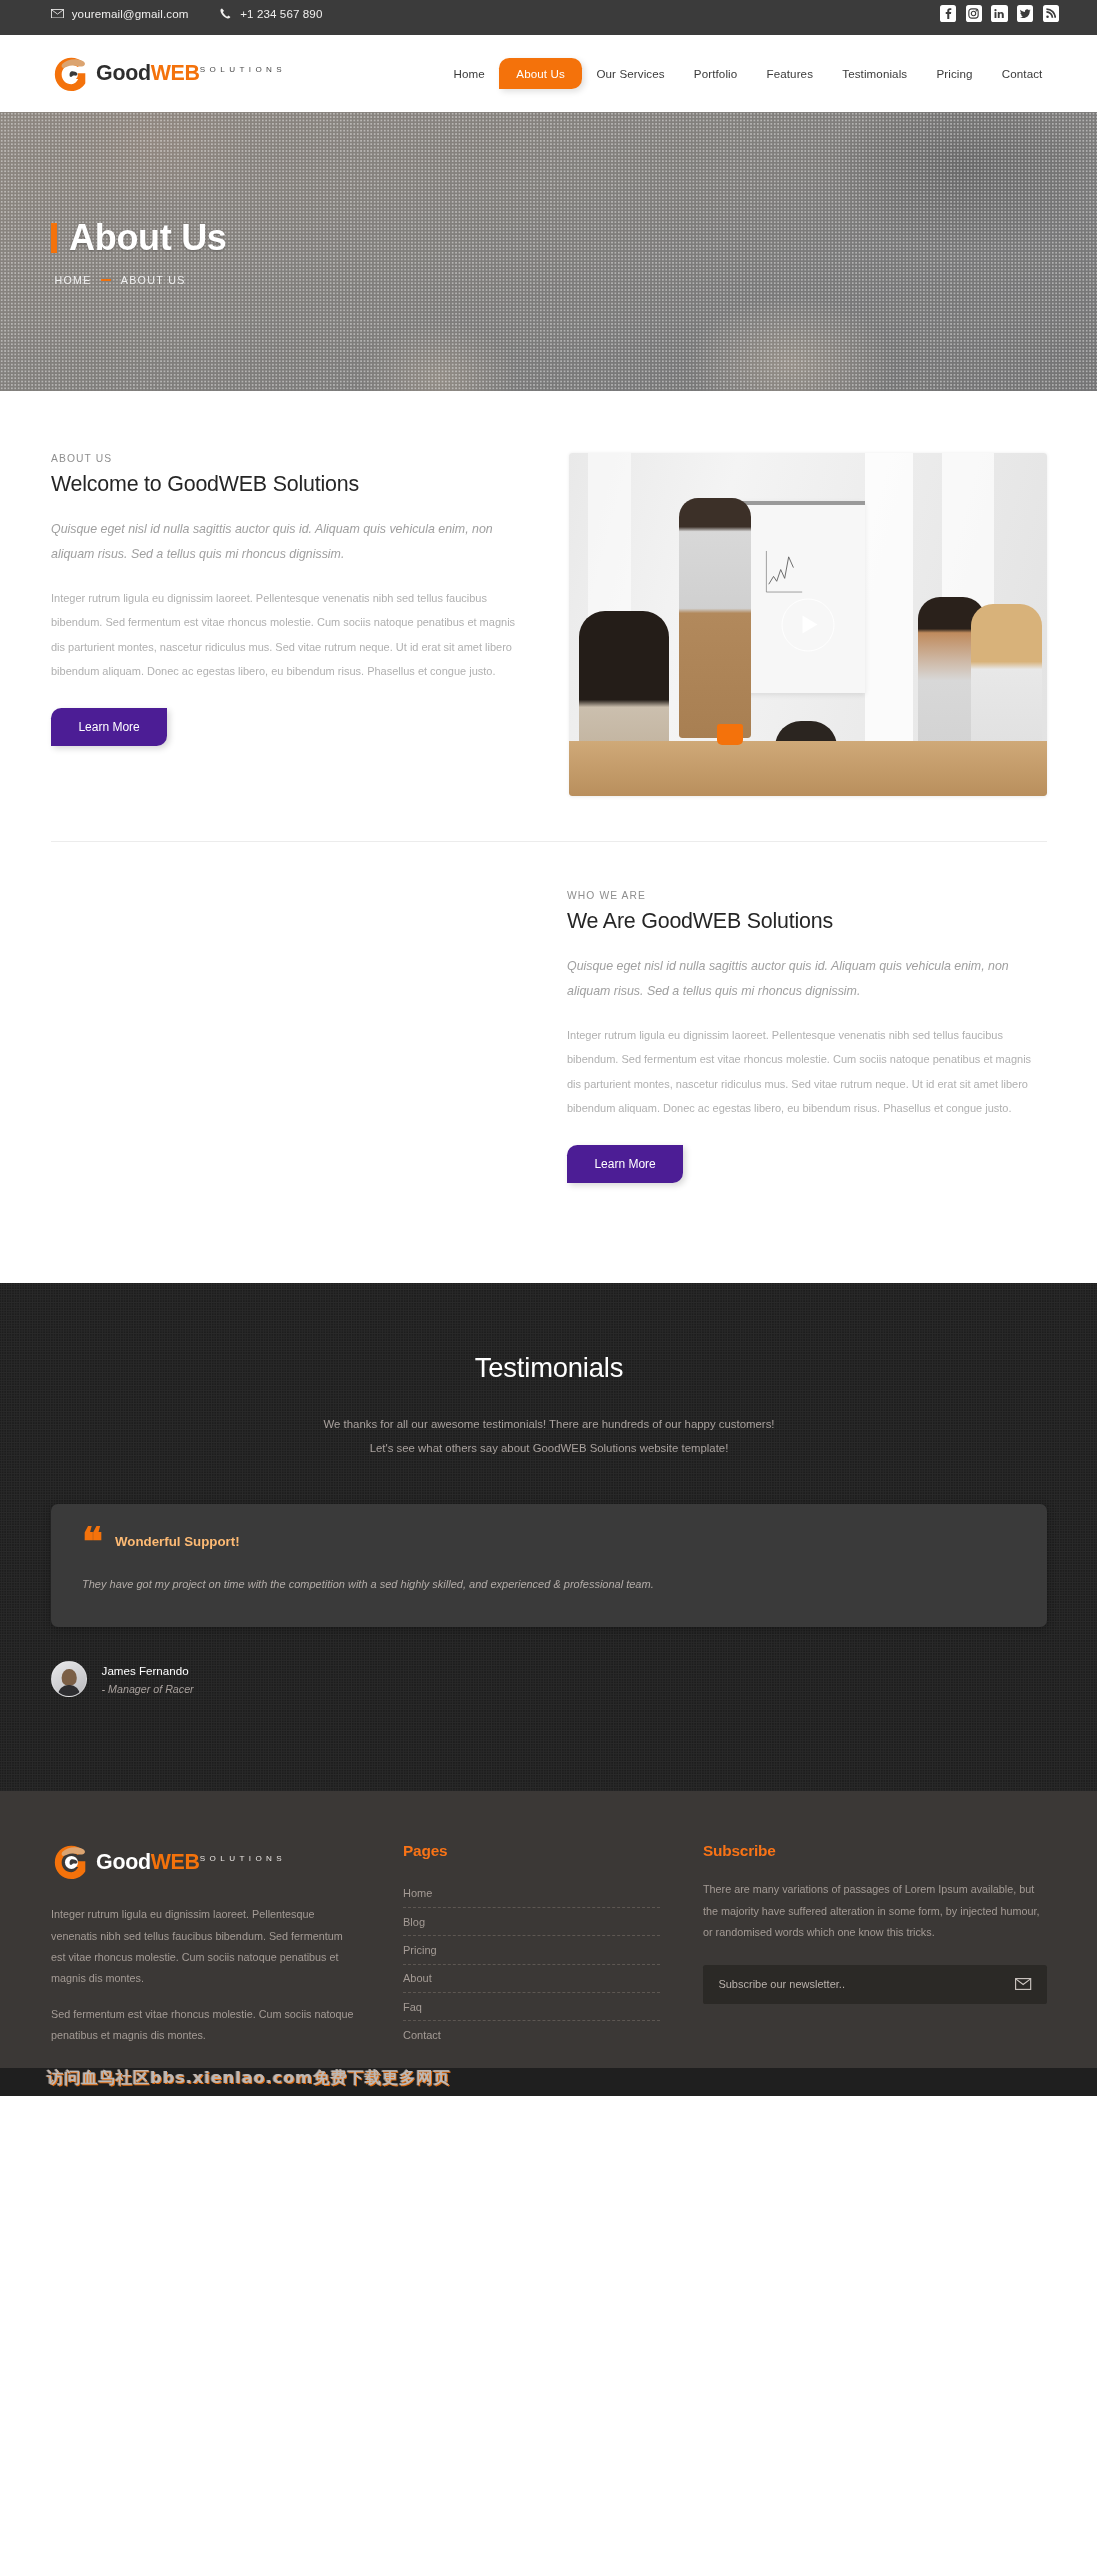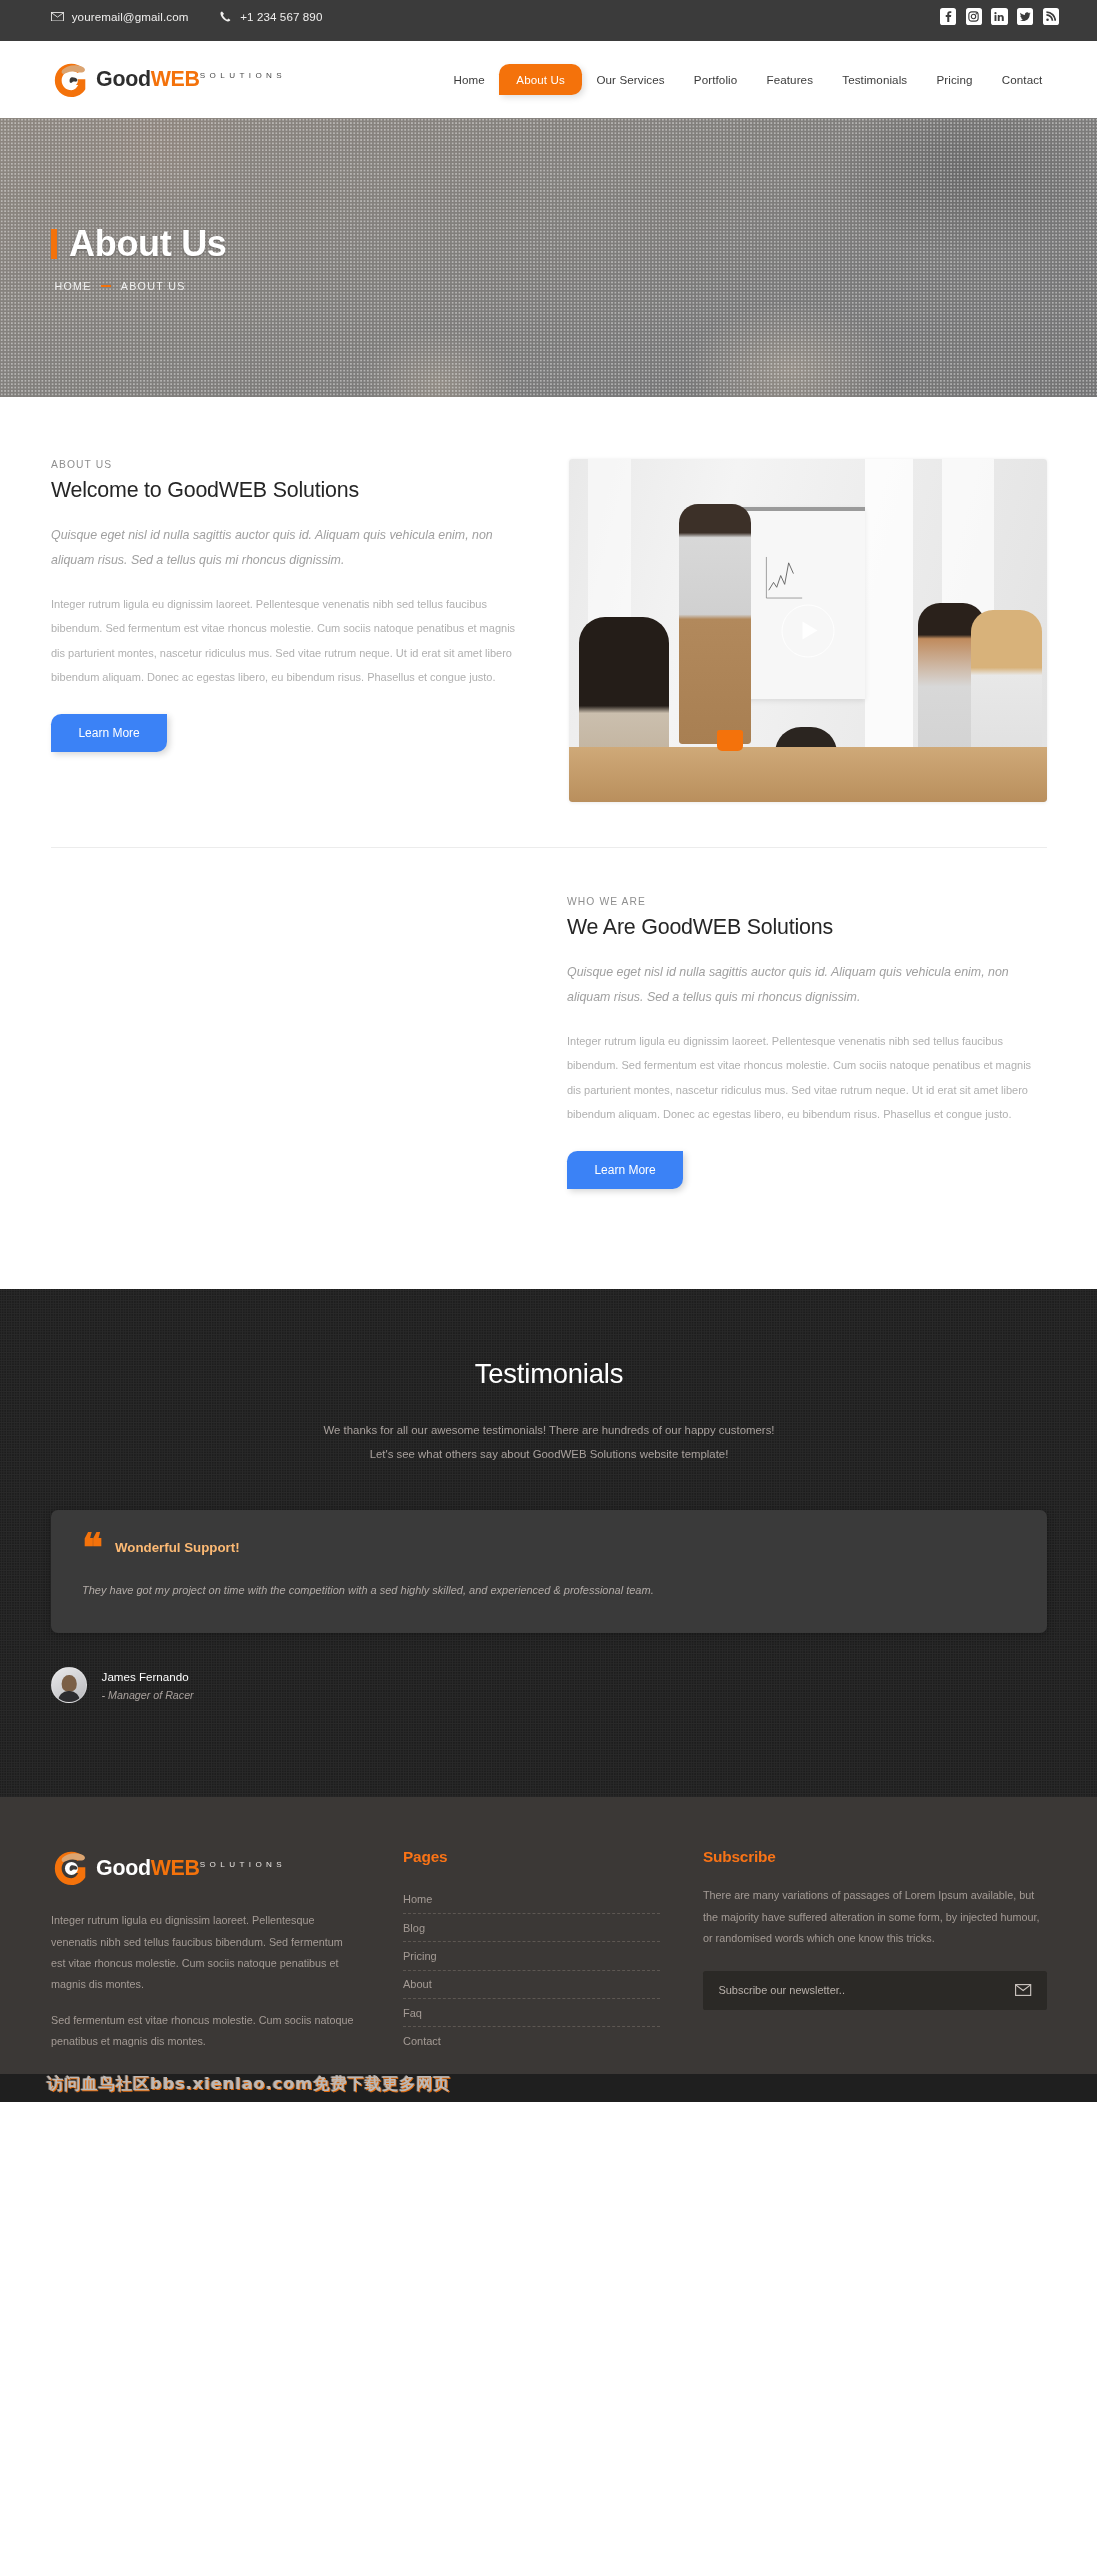--- a/index.html
+++ b/index.html
@@ -7,21 +7,21 @@
     width: 1098px;
     font-family: "Liberation Sans", sans-serif;
     background: #ffffff;
     -webkit-font-smoothing: antialiased;
   }
   body { width: 1098px; overflow-x: hidden; }
 
   
   .topbar {
     background: #3b3b3b;
-    height: 41px;
+    height: 35px;
     display: flex;
     align-items: center;
     padding: 0 39px 8px 51px;
     color: #f0efee;
     font-size: 11.6px;
     justify-content: space-between;
   }
   .topbar-left { display: flex; align-items: center; gap: 31px; }
   .tb-item { display: flex; align-items: center; gap: 7.7px; letter-spacing: 0.1px; }
   .tb-ico { width: 13px; height: 13px; display: inline-flex; align-items: center; justify-content: center; }
@@ -126,21 +126,21 @@
   }
   .lead {
     font-size: 12.4px; color: #a0a0a0; font-style: italic;
     line-height: 2.0; margin-bottom: 19px;
   }
   .body-copy {
     font-size: 11px; color: #b0b0b0; line-height: 2.22;
   }
   .btn-learn {
     display: inline-block; margin-top: 24px;
-    background: #3b82f6; color: #fff;
+    background: #4c1d95; color: #fff;
     font-size: 12px; padding: 12px 27.4px;
     border: none; cursor: pointer;
     border-radius: 10.3px 0 10.3px 0;
     box-shadow: 2.6px 2.6px 6.9px rgba(0,0,0,.16);
   }
   .col-media { flex: 1; }
   .media-frame {
     position: relative; width: 100%; height: 343px;
     border-radius: 3.4px; overflow: hidden;
     background:

